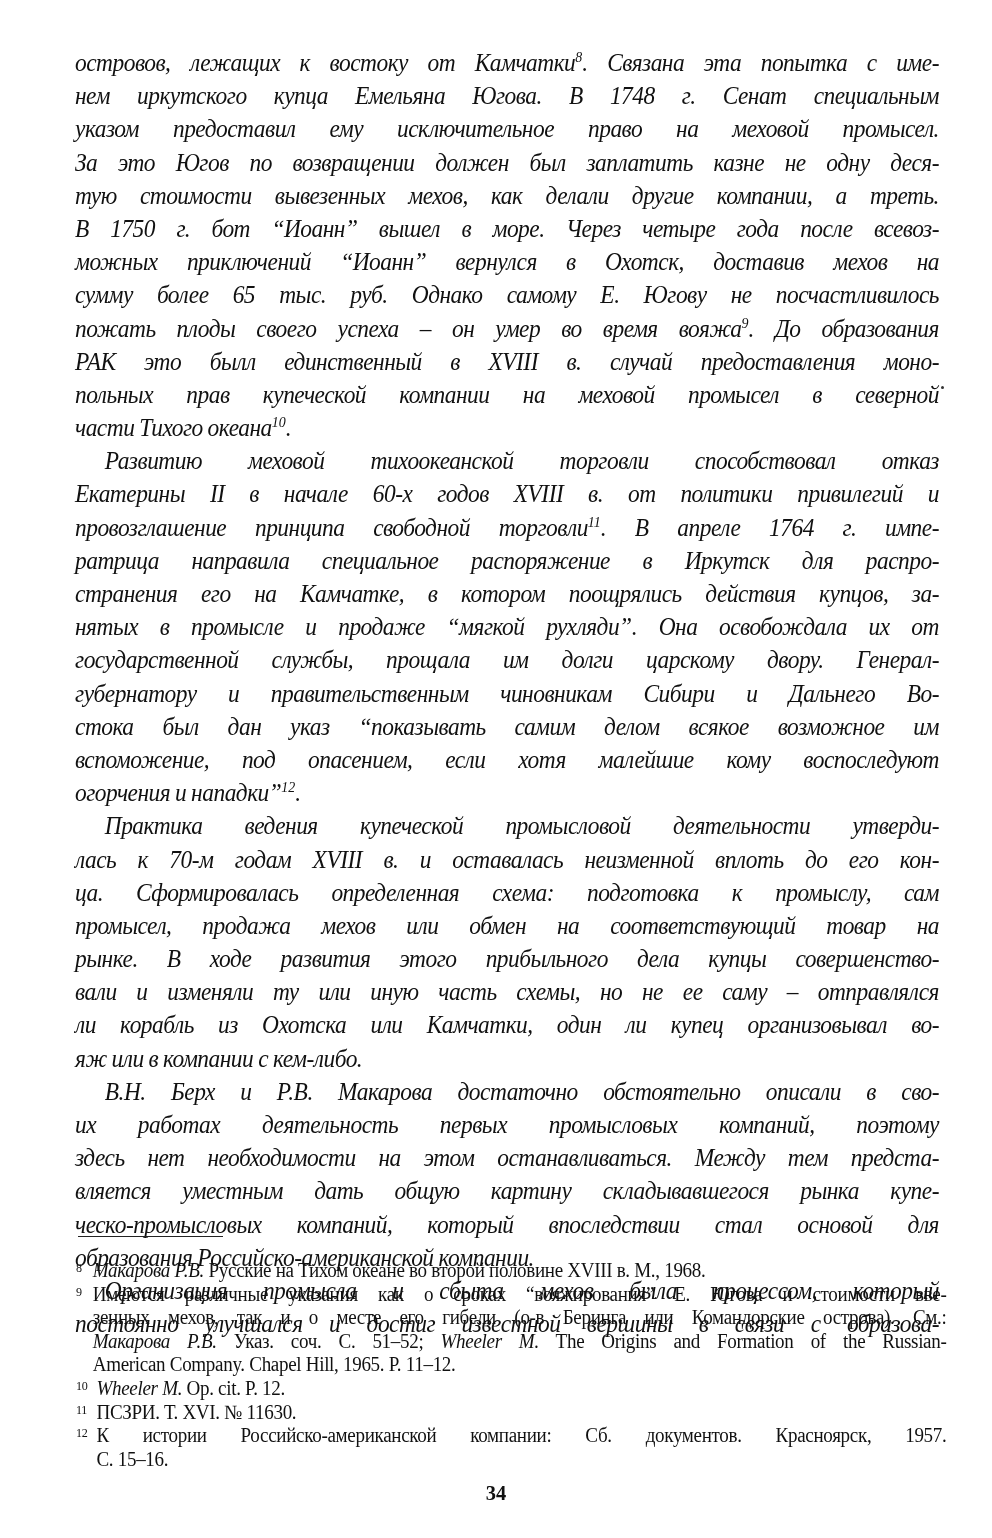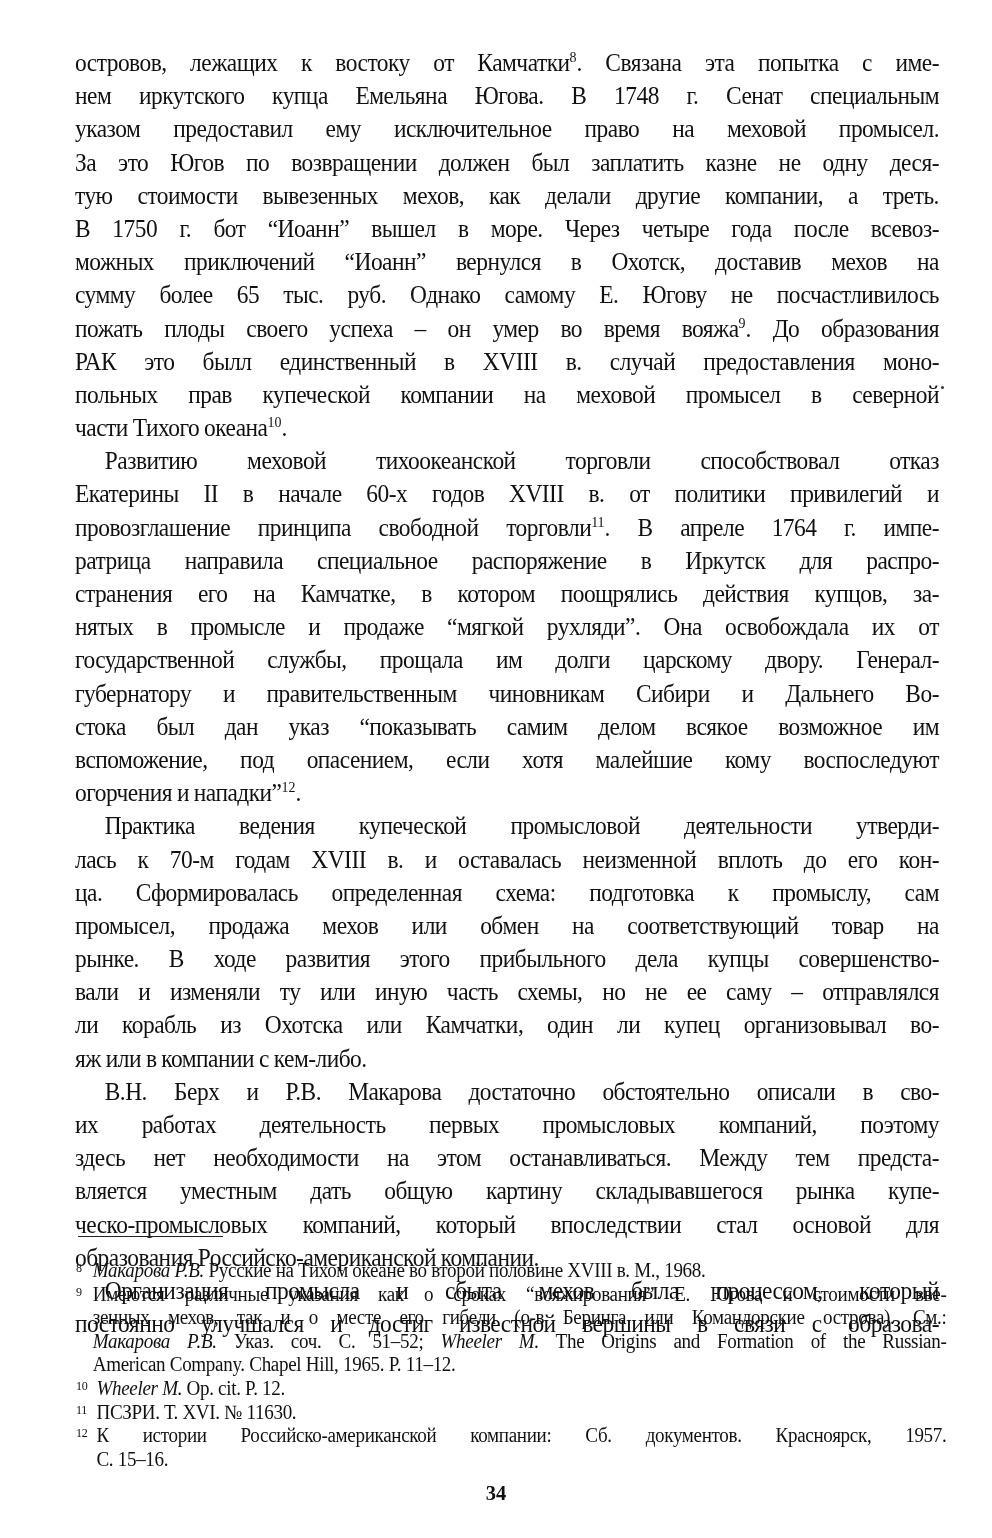--- a/index.html
+++ b/index.html
@@ -13,20 +13,21 @@
       position: relative;
       overflow: hidden;
       color: #111111;
       font-family: "Liberation Serif", "DejaVu Serif", serif;
     }
     .page {
       position: absolute;
       left: 75px;
       top: 46px;
       width: 864px;
+      font-style: italic;
     }
     .body-text {
       font-size: 25.2px;
       line-height: 33.2px;
       letter-spacing: -0.55px;
       word-spacing: -0.5px;
       transform: scaleX(0.93);
       transform-origin: left top;
       width: 929px;
     }

